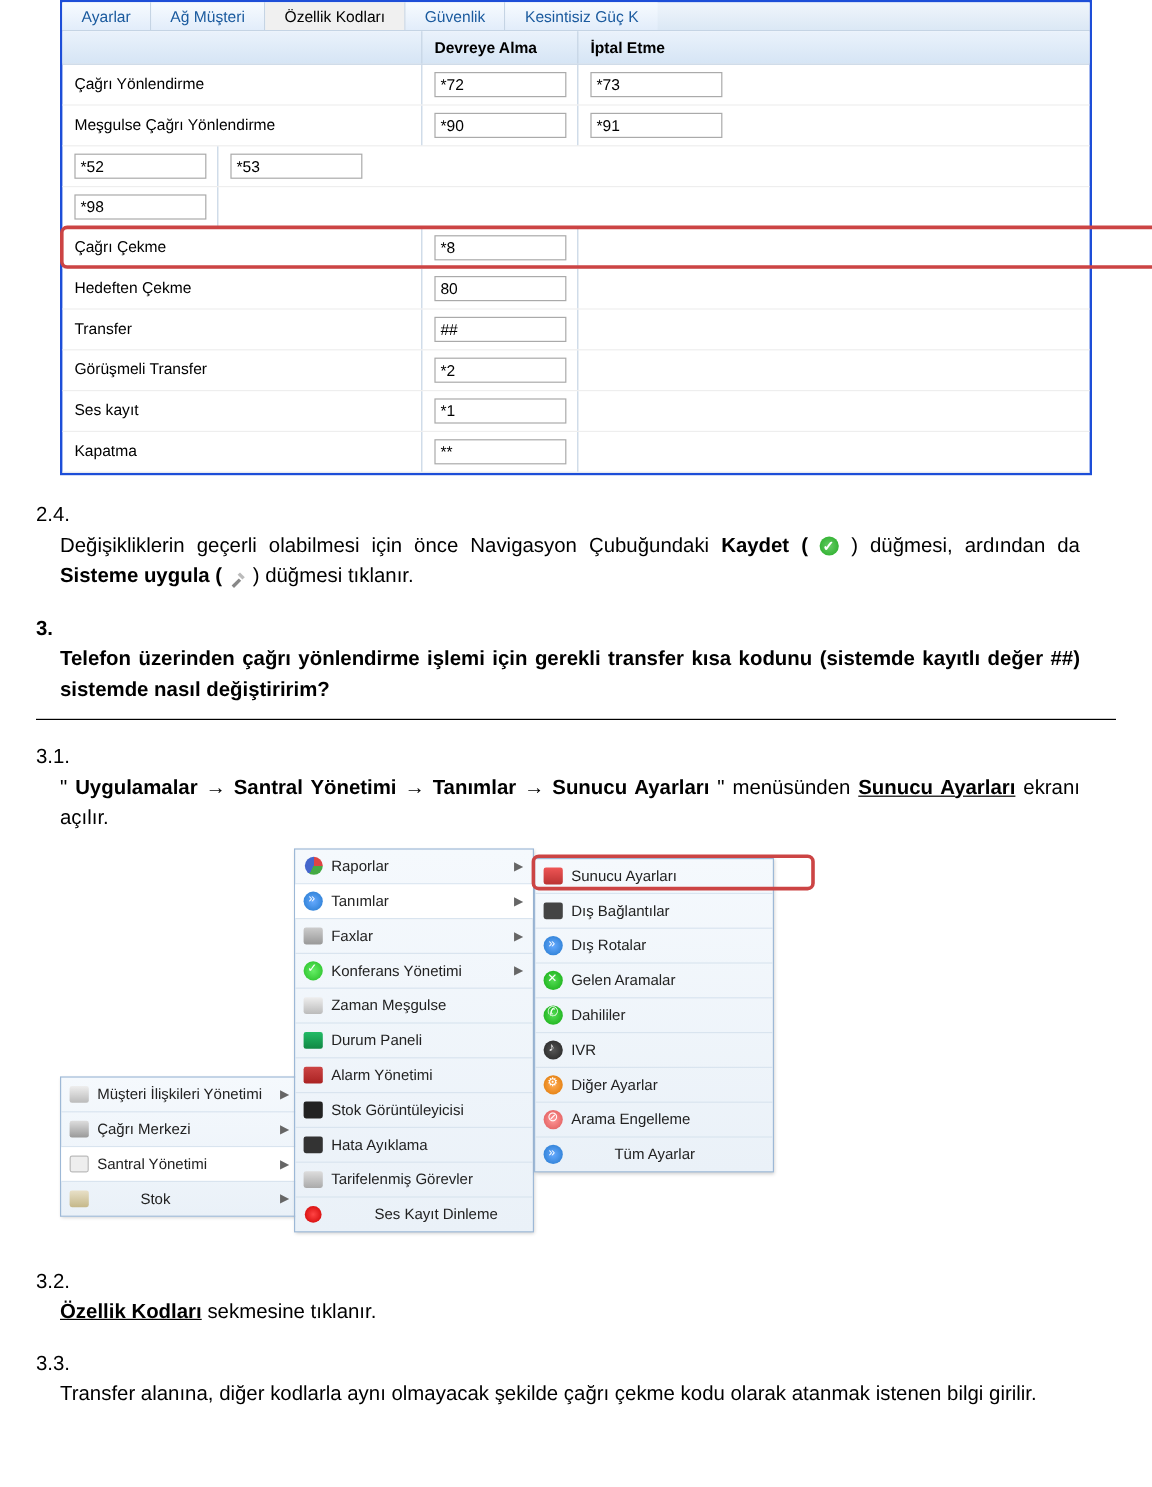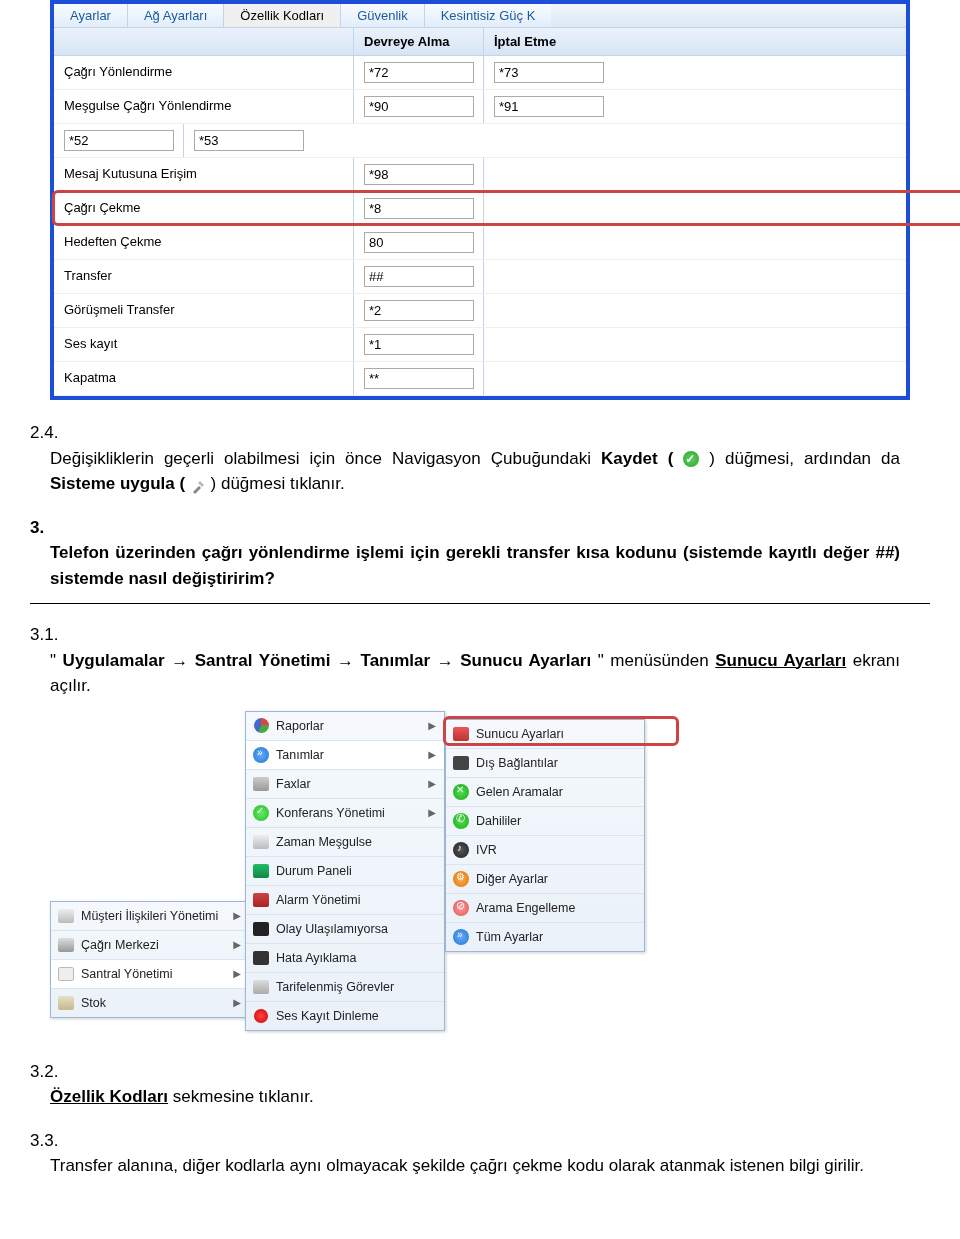--- a/index.html
+++ b/index.html
@@ -1,19 +1,19 @@
 <!DOCTYPE html>
 <html><head>
 <meta charset="utf-8">
 <style>
   * { box-sizing: border-box; margin: 0; padding: 0; }
   body { font-family: Arial, sans-serif; background: #fff; width: 960px; }
   
   
-  .form-container { margin: 0 50px 20px 50px; border: 4px solid #1d4ed8; }
+  .form-container { margin: 0 50px 20px 50px; border: 2px solid #1d4ed8; }
   .tabs-row { display: flex; background: linear-gradient(#f0f5fb, #dbe8f5); border-bottom: 1px solid #c5d4e4; }
   .tab { padding: 4px 16px; font-size: 13px; color: #1a5a9e; border-right: 1px solid #c5d4e4; cursor: pointer; background: linear-gradient(#f7fbff, #e2edfa); }
   .tab.active { background: #f0f0f0; color: #000; }
   .tab-last { border-right: none; }
   
   .header-row { display: flex; background: linear-gradient(#eaf2fb, #d6e5f5); border-bottom: 1px solid #c5d4e4; font-size: 13px; color: #000; font-weight: bold; }
   .label-col { width: 300px; padding: 6px 10px; border-right: 1px solid #c5d4e4; }
   .input-col { width: 130px; padding: 6px 10px; border-right: 1px solid #c5d4e4; }
   .input-col:last-child { border-right: none; }
   
@@ -34,21 +34,21 @@
   .icon-green { background: radial-gradient(#6c6, #2a2); }
   .icon-green::after { content: "✓"; color: #fff; position: absolute; top: -1px; left: 2px; font-size: 12px; font-weight: bold; }
   .icon-tools { width: 16px; height: 16px; display: inline-block; vertical-align: middle; }
   .icon-tools svg { width: 16px; height: 16px; }
   .hr-line { border-bottom: 1px solid #000; margin: 6px 30px 10px 30px; }
   
   
   .menus-wrap { position: relative; margin: 0 30px; height: 330px; }
   .menu { position: absolute; background: linear-gradient(#f5f9fd, #eaf1f8); border: 1px solid #9db8d6; font-size: 12.5px; color: #222; box-shadow: 1px 1px 3px rgba(0,0,0,0.2); }
   .menu-item { display: flex; align-items: center; padding: 5px 8px 5px 6px; border-bottom: 1px solid #d9e4ef; cursor: pointer; position: relative; }
-  .menu-item:last-child { border-bottom: none; }
+  .menu-item:last-child { border-bottom: none; gap: 36px; }
   .menu-item .icon { width: 18px; height: 18px; margin-right: 6px; flex-shrink: 0; display: flex; align-items: center; justify-content: center; }
   .menu-item .label { flex: 1; }
   .menu-item .arrow-icon { width: 10px; text-align: right; color: #666; font-size: 10px; }
   .menu-item.selected { background: #fff; }
   
   .menu1 { top: 190px; left: 20px; width: 200px; }
   .menu2 { top: 0px; left: 215px; width: 200px; }
   .menu3 { top: 8px; left: 415px; width: 200px; }
   
   
@@ -79,21 +79,21 @@
   .sq-plug{ background: #444; border-radius:2px;}
   
   .highlight-menu-box { position:absolute; border:3px solid #c44; border-radius:6px; pointer-events:none; }
 </style>
 </head>
 <body>
 
 <div class="form-container">
   <div class="tabs-row" id="tabs-row">
       <div class="tab">Ayarlar</div>
-      <div class="tab">Ağ Ayarları</div>
+      <div class="tab">Ağ Müşteri</div>
       <div class="tab active">Özellik Kodları</div>
       <div class="tab">Güvenlik</div>
       <div class="tab tab-last">Kesintisiz Güç K</div>
     </div>
   <div class="header-row">
     <div class="label-col"></div>
     <div class="input-col">Devreye Alma</div>
     <div class="input-col">İptal Etme</div>
   </div>
   <div id="rows">
@@ -105,21 +105,20 @@
       <div class="data-row">
         <div class="label-col">Meşgulse Çağrı Yönlendirme</div>
         <div class="input-col"><input value="*90" style=""></div>
         <div class="input-col"><input value="*91" style=""></div>
       </div>
       <div class="data-row">
         <div class="input-col"><input value="*52" style=""></div>
         <div class="input-col"><input value="*53" style=""></div>
       </div>
       <div class="data-row">
-        <div class="label-col">Mesaj Kutusuna Erişim</div>
         <div class="input-col"><input value="*98" style=""></div>
         <div class="input-col" style="border-right: none;"></div>
       </div>
       <div class="data-row highlight-row">
         <div class="label-col">Çağrı Çekme</div>
         <div class="input-col"><input value="*8" style=""></div>
         <div class="input-col" style="border-right: none;"></div>
         <div class="highlight-box"></div>
       </div>
       <div class="data-row">
@@ -260,21 +259,21 @@
       <div class="menu-item">
         <span class="icon">
           <span class="sq sq-alarm"></span>
         </span>
         <span class="label">Alarm Yönetimi</span>
       </div>
       <div class="menu-item">
         <span class="icon">
           <span class="sq sq-eye"></span>
         </span>
-        <span class="label">Olay Ulaşılamıyorsa</span>
+        <span class="label">Stok Görüntüleyicisi</span>
       </div>
       <div class="menu-item">
         <span class="icon">
           <span class="sq sq-bug"></span>
         </span>
         <span class="label">Hata Ayıklama</span>
       </div>
       <div class="menu-item">
         <span class="icon">
           <span class="sq sq-task"></span>
@@ -293,20 +292,26 @@
         <span class="icon">
           <span class="sq sq-paint"></span>
         </span>
         <span class="label">Sunucu Ayarları</span>
       </div>
       <div class="menu-item">
         <span class="icon">
           <span class="sq sq-plug"></span>
         </span>
         <span class="label">Dış Bağlantılar</span>
+      </div>
+      <div class="menu-item">
+        <span class="icon">
+          <span class="circ c-blue"></span>
+        </span>
+        <span class="label">Dış Rotalar</span>
       </div>
       <div class="menu-item">
         <span class="icon">
           <span class="circ c-grn2"></span>
         </span>
         <span class="label">Gelen Aramalar</span>
       </div>
       <div class="menu-item">
         <span class="icon">
           <span class="circ c-phone"></span>

